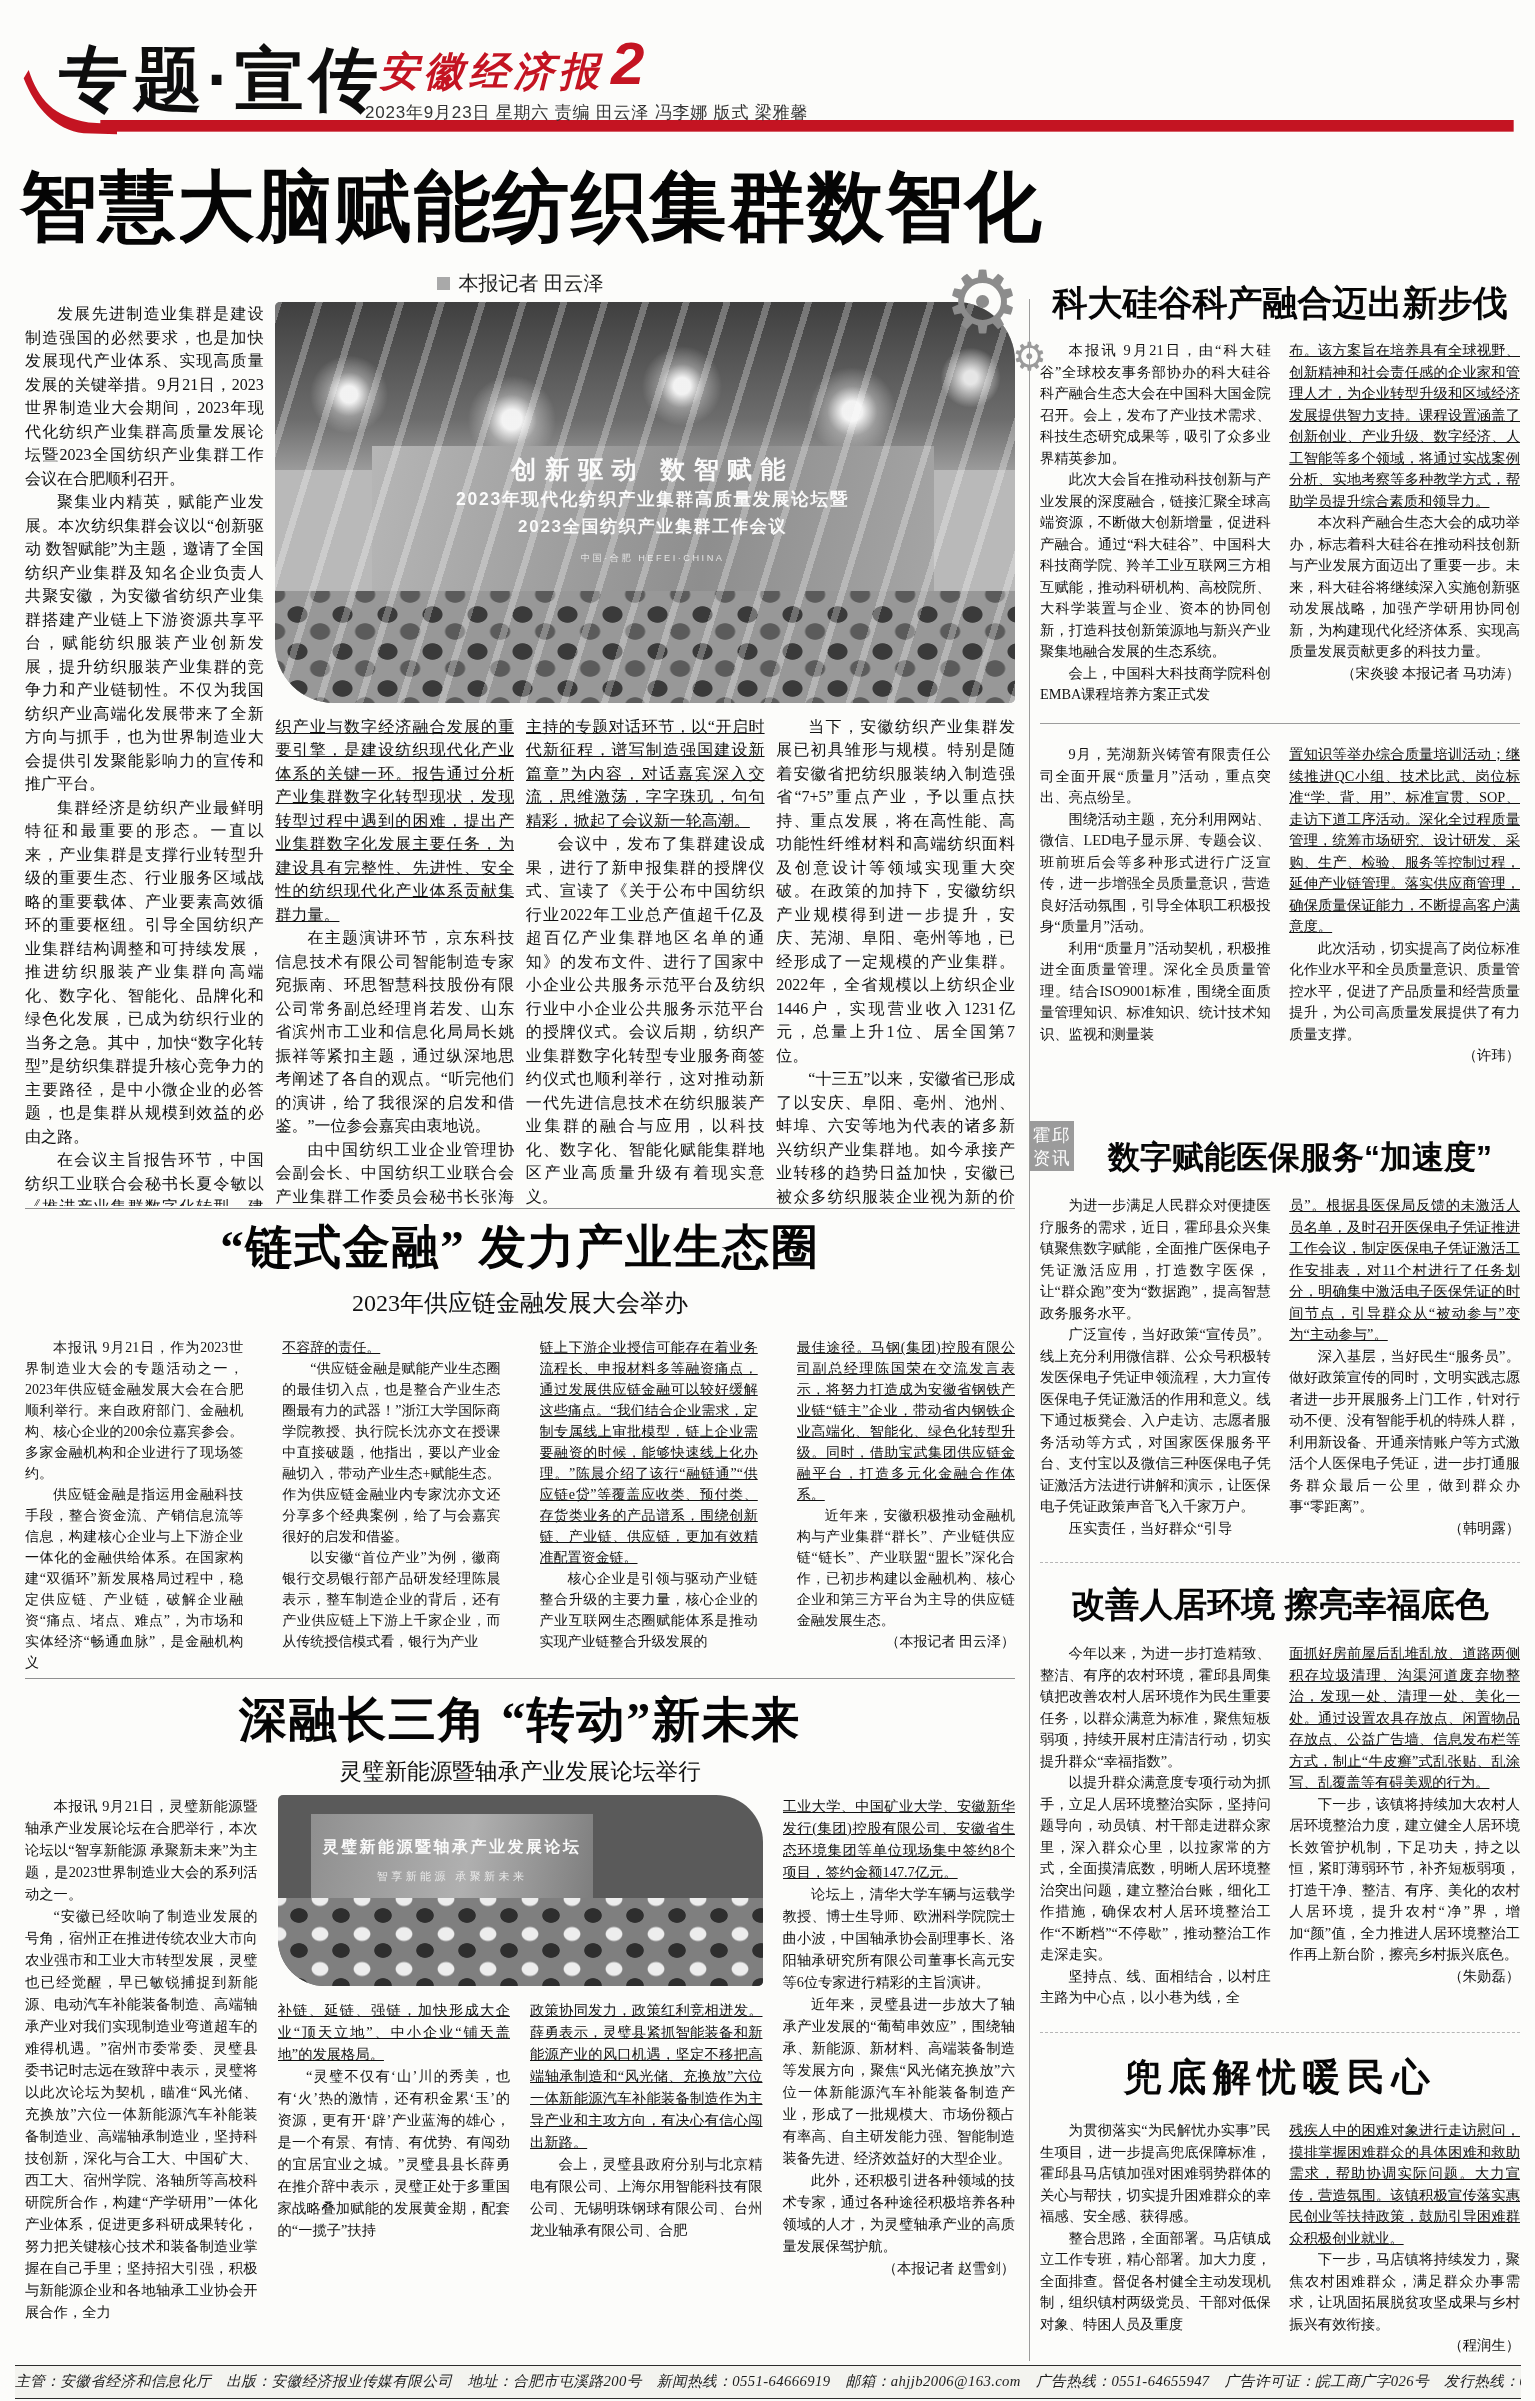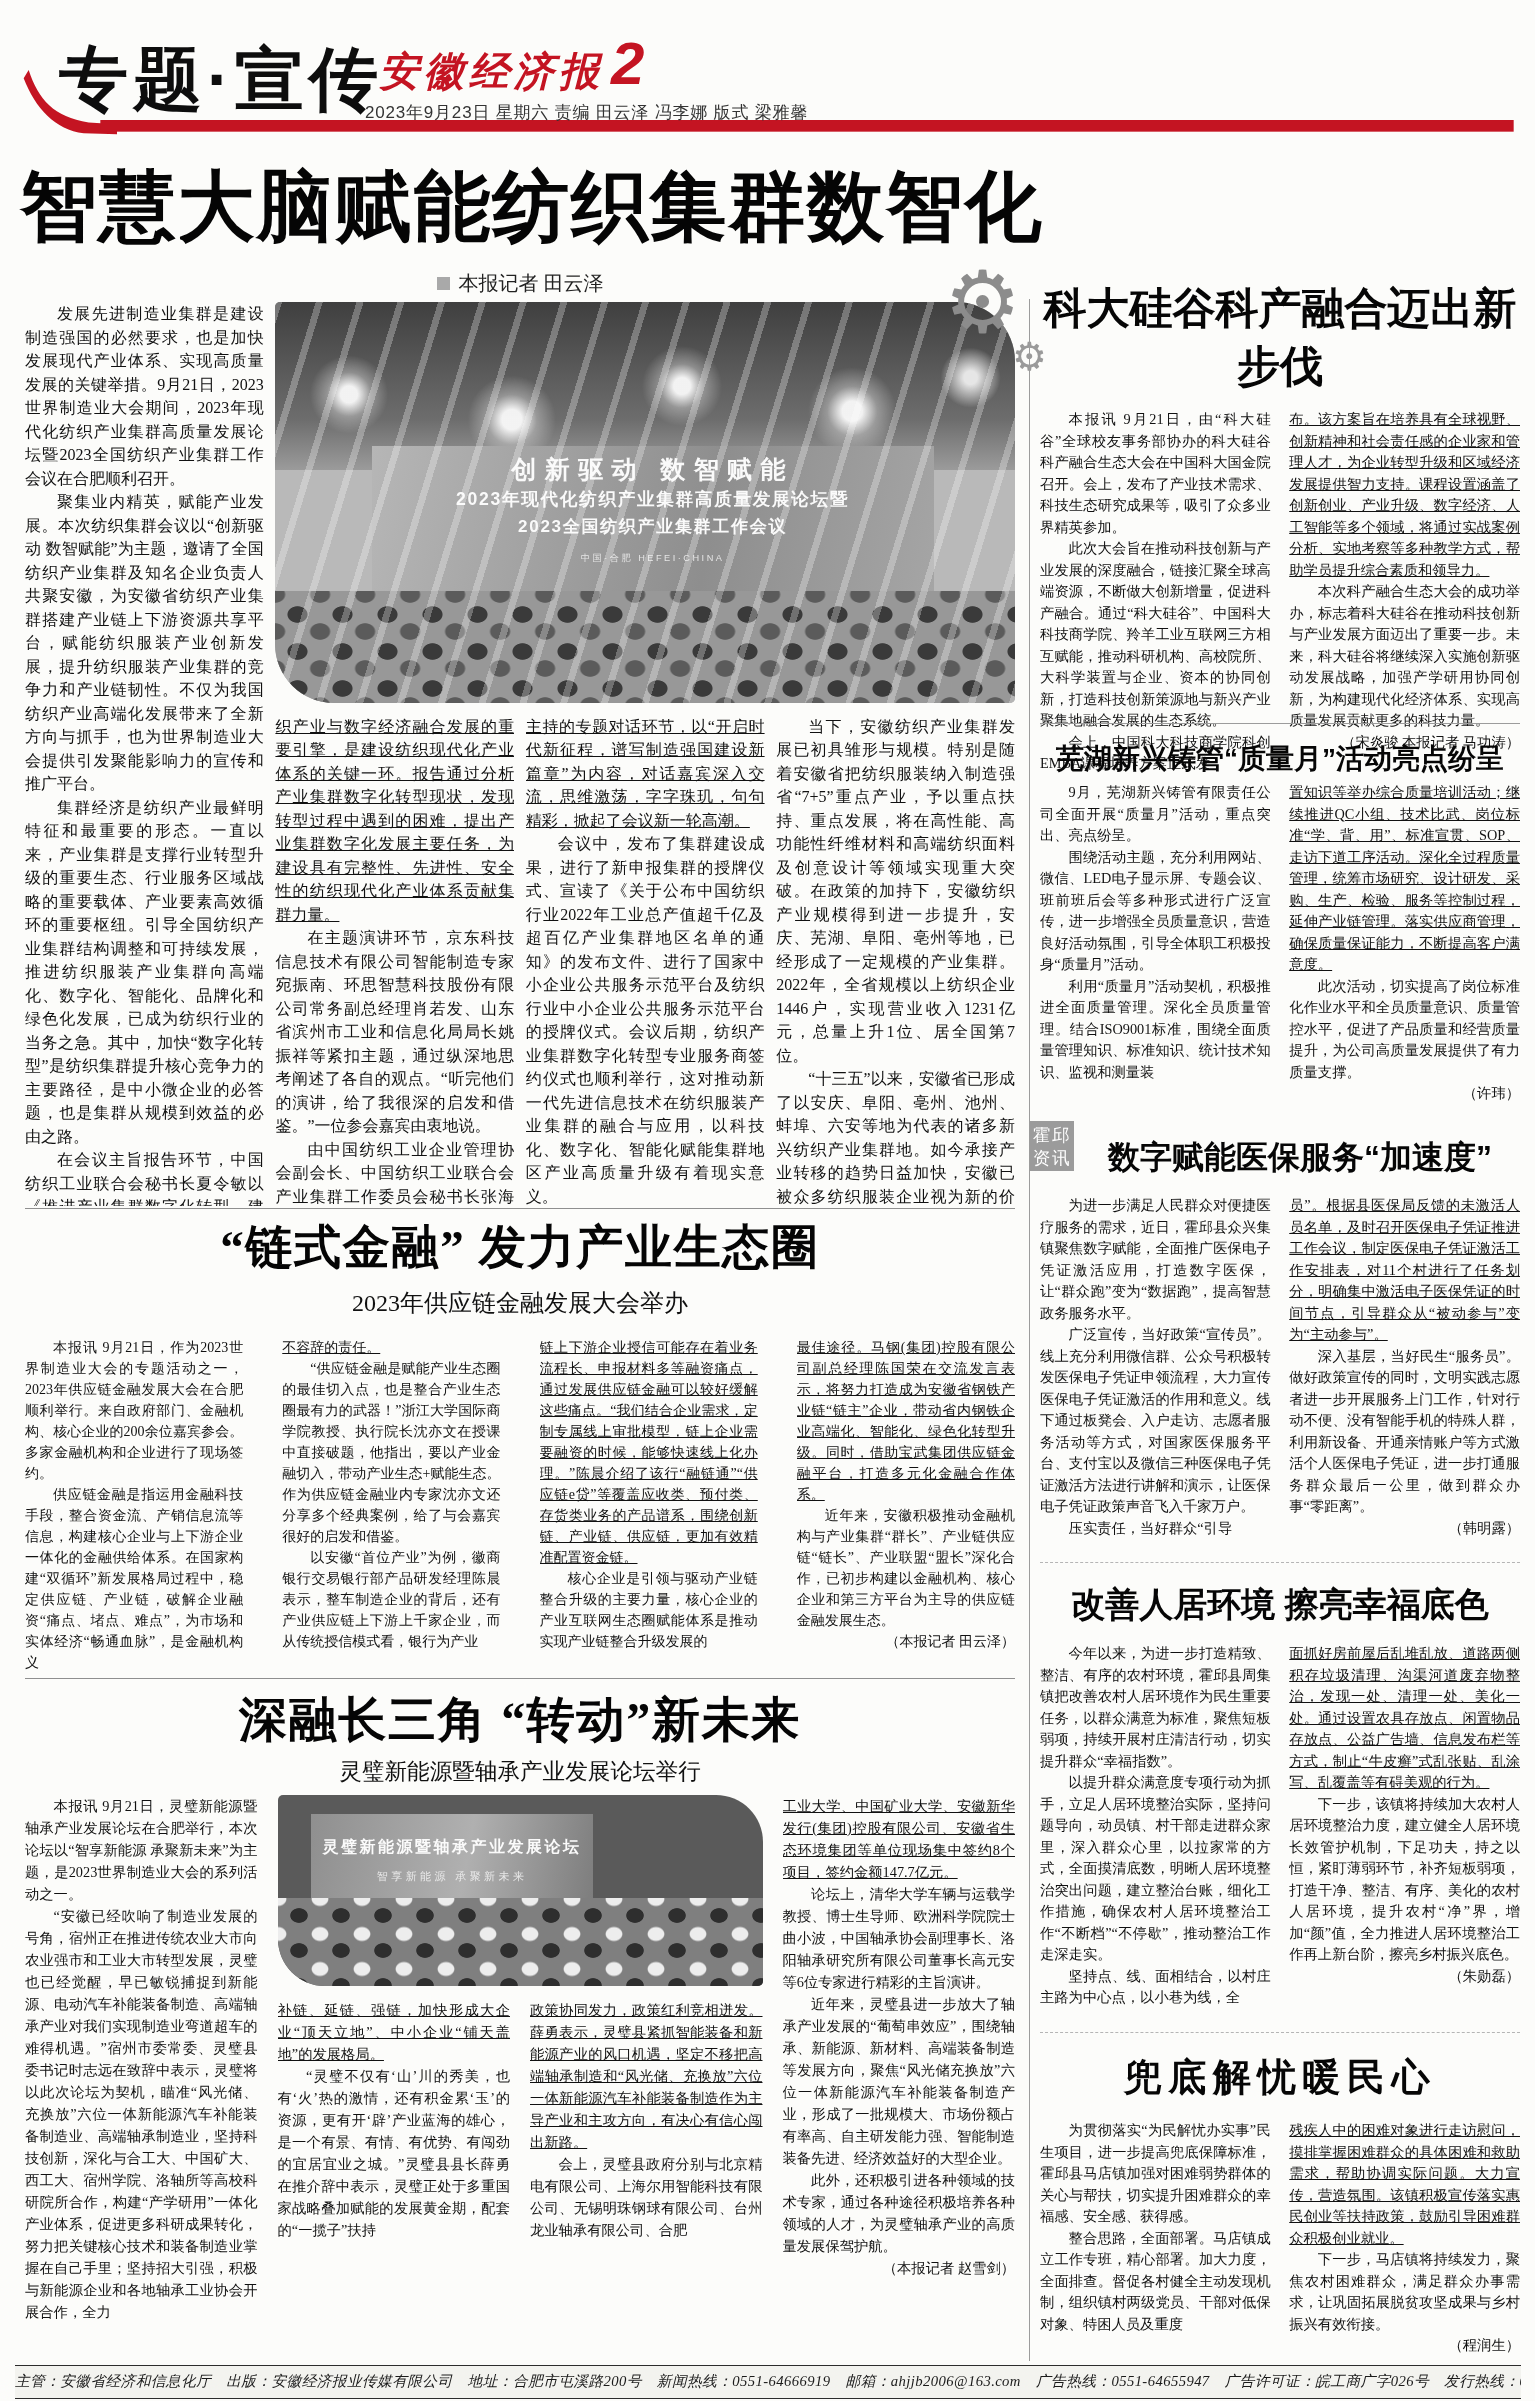--- a/index.html
+++ b/index.html
@@ -266,38 +266,37 @@
     <div id="l-col4" class="col cont">
         <p>工业大学、中国矿业大学、安徽新华发行(集团)控股有限公司、安徽省生态环境集团等单位现场集中签约8个项目，签约金额147.7亿元。</p>
         <p>论坛上，清华大学车辆与运载学教授、博士生导师、欧洲科学院院士曲小波，中国轴承协会副理事长、洛阳轴承研究所有限公司董事长高元安等6位专家进行精彩的主旨演讲。</p>
         <p>近年来，灵璧县进一步放大了轴承产业发展的“葡萄串效应”，围绕轴承、新能源、新材料、高端装备制造等发展方向，聚焦“风光储充换放”六位一体新能源汽车补能装备制造产业，形成了一批规模大、市场份额占有率高、自主研发能力强、智能制造装备先进、经济效益好的大型企业。</p>
         <p>此外，还积极引进各种领域的技术专家，通过各种途径积极培养各种领域的人才，为灵璧轴承产业的高质量发展保驾护航。</p>
         <p class="sig">（本报记者 赵雪剑）</p>
       </div>
   </div>
 
   <div class="rail-art" style="top:280px;">
-    <div class="rail-headline" style="font-size:43px;">科大硅谷科产融合迈出新步伐</div>
+    <div class="rail-headline" style="font-size:35px;">科大硅谷科产融合迈出新步伐</div>
     <div class="rail-body" style="margin-top:13.4px; height:374px;">
       <div class="col">
           <p>本报讯 9月21日，由“科大硅谷”全球校友事务部协办的科大硅谷科产融合生态大会在中国科大国金院召开。会上，发布了产业技术需求、科技生态研究成果等，吸引了众多业界精英参加。</p>
           <p>此次大会旨在推动科技创新与产业发展的深度融合，链接汇聚全球高端资源，不断做大创新增量，促进科产融合。通过“科大硅谷”、中国科大科技商学院、羚羊工业互联网三方相互赋能，推动科研机构、高校院所、大科学装置与企业、资本的协同创新，打造科技创新策源地与新兴产业聚集地融合发展的生态系统。</p>
           <p>会上，中国科大科技商学院科创EMBA课程培养方案正式发</p>
         </div>
       <div class="col cont">
           <p>布。该方案旨在培养具有全球视野、创新精神和社会责任感的企业家和管理人才，为企业转型升级和区域经济发展提供智力支持。课程设置涵盖了创新创业、产业升级、数字经济、人工智能等多个领域，将通过实战案例分析、实地考察等多种教学方式，帮助学员提升综合素质和领导力。</p>
           <p>本次科产融合生态大会的成功举办，标志着科大硅谷在推动科技创新与产业发展方面迈出了重要一步。未来，科大硅谷将继续深入实施创新驱动发展战略，加强产学研用协同创新，为构建现代化经济体系、实现高质量发展贡献更多的科技力量。</p>
           <p class="sig">（宋炎骏 本报记者 马功涛）</p>
         </div>
     </div>
   </div>
   <div id="rail-sep1"></div>
 
   <div class="rail-art" style="top:740px;">
-    <div class="rail-headline sans" style="font-size:28px;">芜湖新兴铸管“质量月”活动亮点纷呈</div>
     <div class="rail-body" style="margin-top:4px; height:320px;">
       <div class="col">
           <p>9月，芜湖新兴铸管有限责任公司全面开展“质量月”活动，重点突出、亮点纷呈。</p>
           <p>围绕活动主题，充分利用网站、微信、LED电子显示屏、专题会议、班前班后会等多种形式进行广泛宣传，进一步增强全员质量意识，营造良好活动氛围，引导全体职工积极投身“质量月”活动。</p>
           <p>利用“质量月”活动契机，积极推进全面质量管理。深化全员质量管理。结合ISO9001标准，围绕全面质量管理知识、标准知识、统计技术知识、监视和测量装</p>
         </div>
       <div class="col cont">
           <p>置知识等举办综合质量培训活动；继续推进QC小组、技术比武、岗位标准“学、背、用”、标准宣贯、SOP、走访下道工序活动。深化全过程质量管理，统筹市场研究、设计研发、采购、生产、检验、服务等控制过程，延伸产业链管理。落实供应商管理，确保质量保证能力，不断提高客户满意度。</p>
           <p>此次活动，切实提高了岗位标准化作业水平和全员质量意识、质量管控水平，促进了产品质量和经营质量提升，为公司高质量发展提供了有力质量支撑。</p>
           <p class="sig">（许玮）</p>

